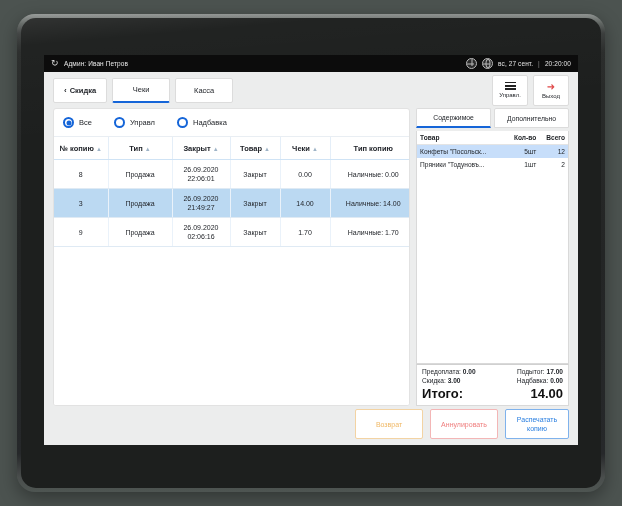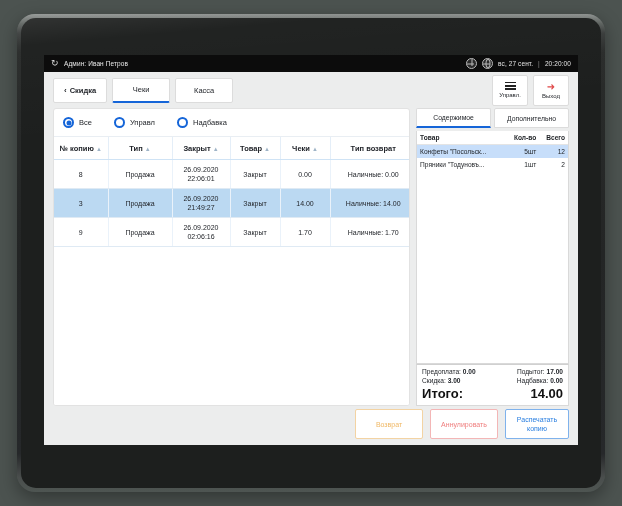--- a/index.html
+++ b/index.html
@@ -475,21 +475,21 @@
             <col style="width:50px">
             <col style="width:86px">
         </colgroup>
         <thead>
           <tr>
             <th><span>№ копию</span><span class="sort-arrow">▲</span></th>
             <th><span>Тип</span><span class="sort-arrow">▲</span></th>
             <th><span>Закрыт</span><span class="sort-arrow">▲</span></th>
             <th><span>Товар</span><span class="sort-arrow">▲</span></th>
             <th><span>Чеки</span><span class="sort-arrow">▲</span></th>
-            <th><span>Тип возврат</span></th>
+            <th><span>Тип копию</span></th>
           </tr>
         </thead>
         <tbody>
           <tr>
             <td>8</td>
             <td>Продажа</td>
             <td>
               <span class="two-line">26.09.2020</span>
               <span class="two-line">22:06:01</span>
             </td>

